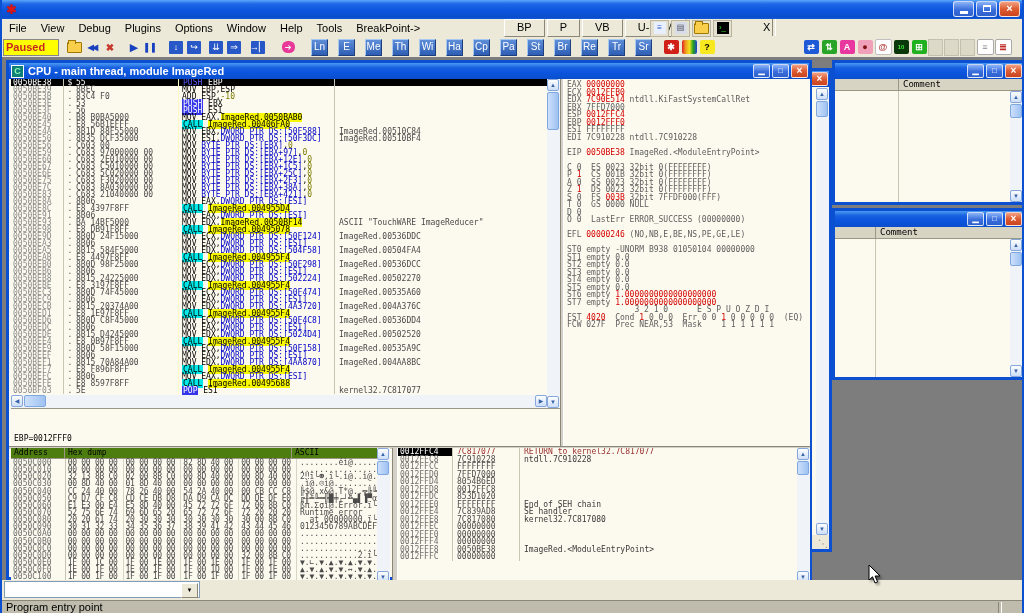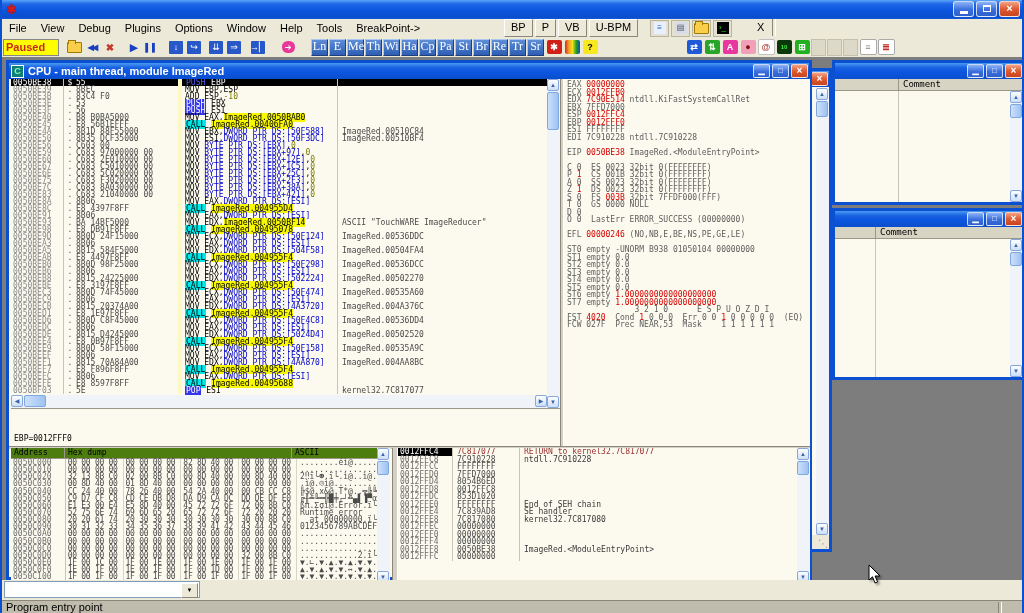--- a/index.html
+++ b/index.html
@@ -16,35 +16,35 @@
     background:linear-gradient(180deg,#8CB4F8,#3A6EDC 55%,#2E60CC);color:#fff;
     font-size:9px;line-height:14px;text-align:center;box-sizing:border-box;}
   .tbtn.close{background:linear-gradient(180deg,#F2A284,#DE5A30 50%,#C84420);font-size:11px;font-weight:bold;line-height:13px;}
   .tbtn .mingl{display:block;margin:9px auto 0;width:8px;height:3px;background:#fff;}
   .tbtn .maxgl{display:block;margin:3px auto 0;width:8px;height:7px;border:1px solid #fff;border-top:2px solid #fff;box-sizing:border-box;}
   
   .menubar{position:absolute;left:0;top:19px;width:100%;height:18px;background:#ECE9D8;
     border-bottom:4px solid #000000;display:flex;align-items:center;}
   .menu-item{padding:0 7px;color:#000;}
   .mb-abs{position:absolute;top:1px;height:16px;display:flex;gap:2px;align-items:center;}
-  .pbtn{height:16px;padding:0 6px;background:#ECE9D8;border:1px solid;border-color:#fff #8A8778 #8A8778 #fff;
+  .pbtn{height:16px;padding:0 12px;background:#ECE9D8;border:1px solid;border-color:#fff #8A8778 #8A8778 #fff;
     line-height:14px;color:#000;}
   .mb-ic{width:17px;height:15px;border:1px solid #B8B4A0;background:#E4E1D0;display:flex;align-items:center;justify-content:center;}
   .mb-div{position:absolute;left:770px;top:0;width:2px;height:17px;border-left:1px solid #8A8778;border-right:1px solid #fff;}
   
   .toolbar{position:absolute;left:0;top:37px;width:100%;height:20px;background:#ECE9D8;
     border-bottom:1px solid #9a9786;display:flex;align-items:center;}
   .paused{width:52px;height:15px;background:#FFFF00;border:1px solid #888;color:#C82820;
     font-weight:bold;font-size:11px;line-height:14px;padding-left:2px;margin-left:1px;}
   .dbtn{width:18px;height:17px;display:flex;align-items:center;justify-content:center;color:#1840C0;}
   .chip{width:15px;height:14px;border-radius:2px;display:flex;align-items:center;justify-content:center;
     font-size:9px;font-weight:bold;color:#fff;}
-  .lbtn{width:15px;height:15px;margin-right:1px;background:linear-gradient(180deg,#5E8ED8,#2E5EB4);
+  .lbtn{width:15px;height:15px;margin-right:10px;background:linear-gradient(180deg,#5E8ED8,#2E5EB4);
     border:1px solid;border-color:#A8C8F0 #1E3E7E #1E3E7E #A8C8F0;color:#fff;
-    font-size:12px;line-height:13px;text-align:center;font-family:Liberation Serif, serif;}
+    font-size:10px;line-height:13px;text-align:center;font-family:Liberation Sans, sans-serif;}
   .slot{width:13px;height:15px;background:#DDD9C8;border:1px solid #C4C0AC;margin-right:1px;}
   
   .folderic{position:relative;width:13px;height:9px;background:#F8CE4A;border:1px solid #A07800;border-radius:1px;}
   .folderic::before{content:"";position:absolute;left:0;top:-3px;width:6px;height:3px;background:#F8CE4A;border:1px solid #A07800;border-bottom:none;}
   .g-restart{font-size:8px;letter-spacing:-2px;font-weight:bold;}
   .g-x{color:#C8382C;font-weight:bold;font-size:10px;}
   .blue-sq{background:#2858C8;color:#fff;width:14px;height:13px;border-radius:1px;display:flex;align-items:center;justify-content:center;font-size:9px;}
   .pink-blob{background:#E83898;color:#fff;width:13px;height:12px;border-radius:45%;display:flex;align-items:center;justify-content:center;font-size:8px;}
   
   .mdi{position:absolute;left:0;top:57px;width:1020px;height:523px;background:#7D7D7D;overflow:hidden;}
@@ -56,21 +56,21 @@
     background:linear-gradient(180deg,#8CB4F8,#3A6EDC 55%,#2E60CC);color:#fff;font-size:8px;line-height:12px;text-align:center;box-sizing:border-box;}
   .wbtn.close{background:linear-gradient(180deg,#F2A284,#DE5A30 50%,#C84420);font-weight:bold;font-size:10px;}
   .cicon{width:11px;height:11px;background:#0C8078;color:#8CF8B0;font-size:9px;font-weight:bold;
     line-height:11px;text-align:center;margin:0 4px 0 2px;border:1px solid #fff;}
   
   .mono{font-family:"DejaVu Sans Mono","Liberation Mono",monospace;font-size:8px;color:#3a3a3a;}
   .pane{position:absolute;background:#FCFAEE;overflow:hidden;}
   .dis-row{display:flex;height:7px;line-height:7px;white-space:pre;}
   .dis-a{width:50px;color:#8a8a8a;border-right:1px solid #C9C5B4;padding-left:2px;}
   .dis-m{width:12px;text-align:center;color:#555;}
-  .dis-h{width:102px;color:#4a4a4a;border-right:4px solid #fef9c3;}
+  .dis-h{width:102px;color:#4a4a4a;border-right:1px solid #fef9c3;}
   .dis-c{width:152px;color:#000;border-right:1px solid #C9C5B4;padding-left:3px;}
   .dis-n{flex:1;color:#4a4a4a;padding-left:4px;}
   .dis-row.sel{background:#000;}
   .dis-row.sel .dis-a,.dis-row.sel .dis-m,.dis-row.sel .dis-h,.dis-row.sel .dis-c{color:#fff;}
   .mn-push{background:#3434E8;color:#fff;padding:0 1px;}
   .dis-row.sel .mn-push{background:none;color:#5858FF;}
   .mn-call{background:#00E8E8;color:#000;padding:0 1px;}
   .chip-op{background:#F8F800;color:#000;}
   .mem{color:#0000C8;}
   .imm{color:#7a7a00;}

